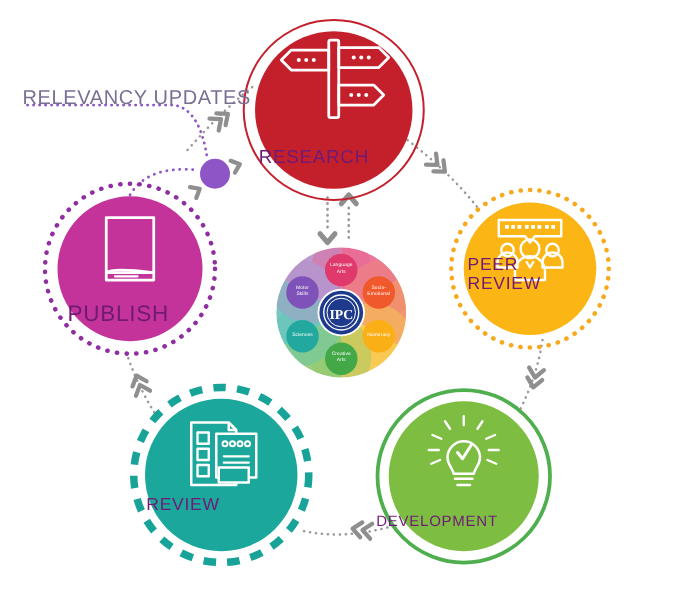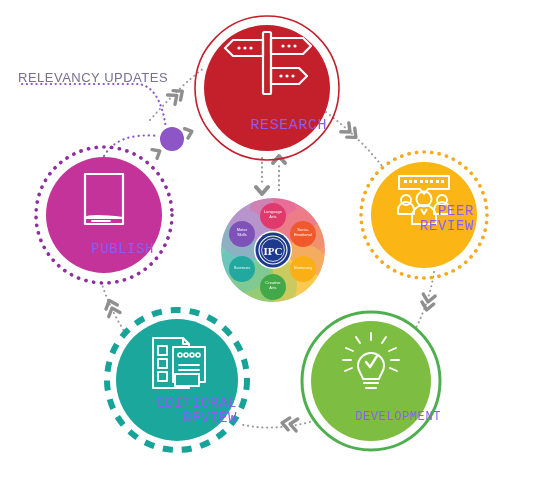--- a/index.html
+++ b/index.html
@@ -9,33 +9,32 @@
     background:#ffffff;
     font-family:"Liberation Sans", sans-serif;
     overflow:hidden;
     position:relative;
   }
   #stage{position:absolute;left:0;top:0;width:543px;height:488px;}
   #svgroot{position:absolute;left:0;top:0;width:543px;height:488px;}
 
   .node-label{
     position:absolute;
-    color:#8b5cf6;
-    text-align:right;
+    color:#701a75;
+    text-align:left;
     letter-spacing:.6px;
     line-height:1.06;
     pointer-events:none;
     font-weight:400;
-    font-family:Liberation Mono, monospace;
   }
   .relevancy-text{
     position:absolute;
     left:18px; top:70px;
     color:#7a6f93;
-    font-size:13px;
+    font-size:16px;
     letter-spacing:.5px;
     white-space:nowrap;
   }
   .wheel-seg-label{
     position:absolute;
     color:#ffffff;
     font-size:3.9px;
     text-align:center;
     line-height:1.18;
     letter-spacing:.1px;
@@ -279,25 +278,24 @@
   <div class="node-label" style="left:207px;top:118px;width:120px;font-size:15px;">RESEARCH</div>
 
   <div class="node-label" style="left:374px;top:204px;width:100px;font-size:14px;">
     <div>PEER</div>
     <div>REVIEW</div>
   </div>
 
   <div class="node-label" style="left:301px;top:411px;width:140px;font-size:12px;">DEVELOPMENT</div>
 
   <div class="node-label" style="left:117px;top:396px;width:120px;font-size:14px;">
-    <div>EDITIORAL</div>
     <div>REVIEW</div>
   </div>
 
-  <div class="node-label" style="left:54px;top:242px;width:100px;font-size:14px;">PUBLISH</div>
+  <div class="node-label" style="left:54px;top:242px;width:100px;font-size:18px;">PUBLISH</div>
 
   <div class="wheel-seg-label" style="left:256px;top:210px;">
     <div>Language</div>
     <div>Arts</div>
   </div>
   <div class="wheel-seg-label" style="left:286px;top:228px;">
     <div>Socio-</div>
     <div>Emotional</div>
   </div>
   <div class="wheel-seg-label" style="left:286px;top:266px;">

